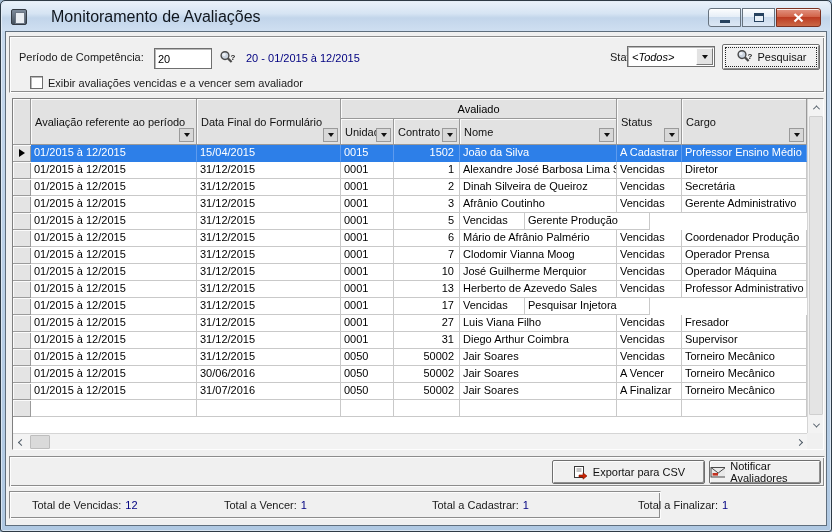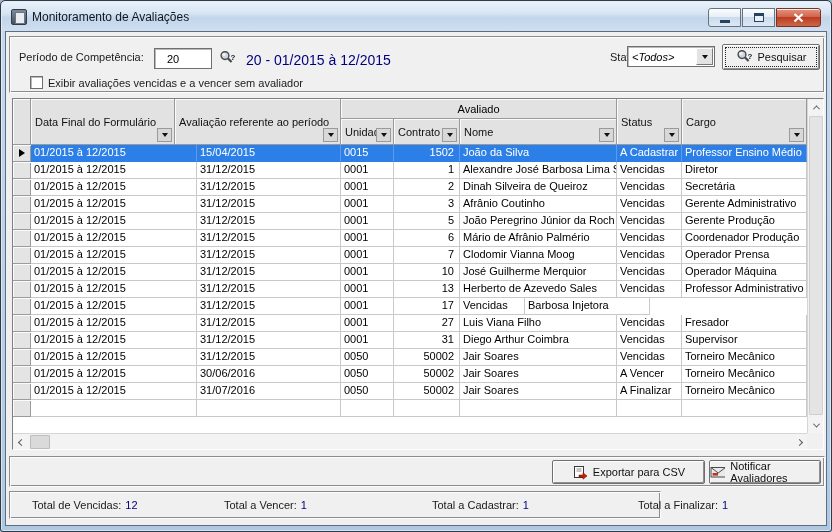--- a/index.html
+++ b/index.html
@@ -12,21 +12,21 @@
             box-shadow:inset 0 0 0 1px rgba(255,255,255,.5); }
   .titlebar { position:absolute; left:1px; right:1px; top:1px; height:29px;
               border-radius:4px 4px 0 0;
               background:linear-gradient(#E9F1FA 0%,#D6E4F3 40%,#C2D5EA 55%,#CFDFF1 100%);
               display:flex; align-items:center; }
   .win-icon { width:16px; height:16px; margin-left:9px; border-radius:2px;
               background:linear-gradient(#7E8B9B,#46525F); border:1px solid #333A43;
               position:relative; }
   .win-icon::after { content:""; position:absolute; left:3px; top:2px; width:8px; height:10px;
               background:#E9EDF2; border:1px solid #6C7684; }
-  .title-text { margin-left:5px; font-size:12px; color:#10161D; }
+  .title-text { margin-left:24px; font-size:16px; color:#10161D; }
   .tb-controls { position:absolute; right:9px; top:6px; display:flex; gap:1px; }
   .tb-btn { height:19px; border:1px solid #67737F; display:flex; align-items:center;
             justify-content:center; cursor:default;
             background:linear-gradient(#FCFDFE 0%,#E6EEF7 45%,#CBDBED 50%,#DCE8F5 100%);
             box-shadow:inset 0 1px 0 rgba(255,255,255,.85); }
   .tb-min { width:33px; border-radius:3px 0 0 3px; }
   .tb-max { width:33px; }
   .tb-close { width:45px; border-radius:0 3px 3px 0; border-color:#7C3222;
             background:linear-gradient(#E29482 0%,#D2654A 45%,#BC3C22 50%,#CB6846 100%); }
   .glyph-min { width:10px; height:3px; background:#26425F; margin-top:8px; }
@@ -37,23 +37,23 @@
             background:#F0F0F0; border:1px solid #5F6E7D; }
   .panel { position:absolute; background:#F0F0F0;
            border:1px solid; border-color:#8C8C8C #FDFDFD #FDFDFD #8C8C8C;
            box-shadow:inset 1px 1px 0 #FDFDFD, inset -1px -1px 0 #8C8C8C; }
 
   
   .toolbar { left:3px; top:4px; width:816px; height:57px; }
   .lbl { position:absolute; font-size:11px; color:#1A1A1A; white-space:nowrap; }
   .edit { position:absolute; left:144px; top:11px; width:58px; height:21px;
           border:1px solid #6F6F6F; box-shadow:inset 1px 1px 0 #B9B9B9;
-          background:#fff; font:11px "Liberation Sans",sans-serif; padding:0 12px; }
+          background:#fff; font:11px "Liberation Sans",sans-serif; padding:0 3px; }
   .icon16 { position:absolute; width:17px; height:16px; }
-  .link-text { position:absolute; font-size:14px; color:#000080; white-space:nowrap; }
+  .link-text { position:absolute; font-size:11px; color:#000080; white-space:nowrap; }
   .combo { position:absolute; left:617px; top:9px; width:88px; height:21px; background:#fff;
            border:1px solid #6F6F6F; box-shadow:inset 1px 1px 0 #B9B9B9;
            font-size:11px; display:flex; align-items:center; padding-left:4px;font-style:italic; }
   .combo-btn { position:absolute; right:1px; top:1px; bottom:1px; width:17px;
            background:#E3E3E3; border:1px solid; border-color:#FDFDFD #7A7A7A #7A7A7A #FDFDFD;
            display:flex; align-items:center; justify-content:center; }
   .tri-down { width:0; height:0; border-left:3.5px solid transparent;
            border-right:3.5px solid transparent; border-top:4px solid #111; }
   .btn { background:#F0F0F0; border:1px solid #6F6F6F; border-radius:2px;
          box-shadow:inset 1px 1px 0 #FDFDFD, inset -1px -1px 0 #8F8F8F;
@@ -179,28 +179,28 @@
         </div>
 
         <span class="checkbox"></span>
         <span class="lbl" style="left:38px; top:40px;">Exibir avaliações vencidas e a vencer sem avaliador</span>
       </div>
 
       <div class="grid">
         <div class="grid-inner">
           <div class="ghead">
             <div class="hcell w-gut"></div>
-            <div class="hcell c2">
-              <span>Data Final do Formulário</span>
+            <div class="hcell c1">
+              <span>Avaliação referente ao período</span>
               <span class="drop-btn">
                   <span class="tri-down"></span>
                 </span>
             </div>
-            <div class="hcell c1">
-              <span>Avaliação referente ao período</span>
+            <div class="hcell c2">
+              <span>Data Final do Formulário</span>
               <span class="drop-btn">
                   <span class="tri-down"></span>
                 </span>
             </div>
             <div class="avaliado-group">
               <div class="group-label">Avaliado</div>
               <div class="sub-row">
                 <div class="hcell c3">
                   <span>Unidade</span>
                   <span class="drop-btn">
@@ -277,21 +277,20 @@
     <div class="cell c5">Afrânio Coutinho</div>
     <div class="cell c6">Vencidas</div>
     <div class="cell c7">Gerente Administrativo</div>
   </div>
               <div class="grow">
     <div class="gutter"></div>
     <div class="cell c1">01/2015 à 12/2015</div>
     <div class="cell c2">31/12/2015</div>
     <div class="cell c3">0001</div>
     <div class="cell c4 num">5</div>
-    <div class="cell c5">João Peregrino Júnior da Roch</div>
     <div class="cell c6">Vencidas</div>
     <div class="cell c7">Gerente Produção</div>
   </div>
               <div class="grow">
     <div class="gutter"></div>
     <div class="cell c1">01/2015 à 12/2015</div>
     <div class="cell c2">31/12/2015</div>
     <div class="cell c3">0001</div>
     <div class="cell c4 num">6</div>
     <div class="cell c5">Mário de Afrânio Palmério</div>
@@ -328,21 +327,21 @@
     <div class="cell c6">Vencidas</div>
     <div class="cell c7">Professor Administrativo</div>
   </div>
               <div class="grow">
     <div class="gutter"></div>
     <div class="cell c1">01/2015 à 12/2015</div>
     <div class="cell c2">31/12/2015</div>
     <div class="cell c3">0001</div>
     <div class="cell c4 num">17</div>
     <div class="cell c6">Vencidas</div>
-    <div class="cell c7">Barbosa Injetora</div>
+    <div class="cell c7">Pesquisar Injetora</div>
   </div>
               <div class="grow">
     <div class="gutter"></div>
     <div class="cell c1">01/2015 à 12/2015</div>
     <div class="cell c2">31/12/2015</div>
     <div class="cell c3">0001</div>
     <div class="cell c4 num">27</div>
     <div class="cell c5">Luis Viana Filho</div>
     <div class="cell c6">Vencidas</div>
     <div class="cell c7">Fresador</div>

